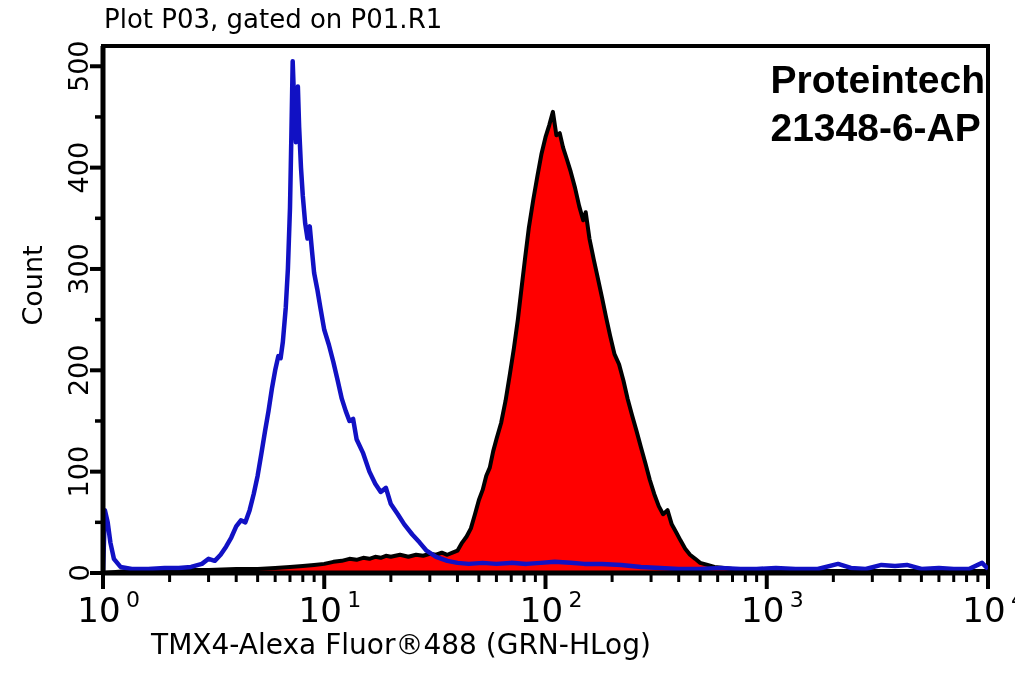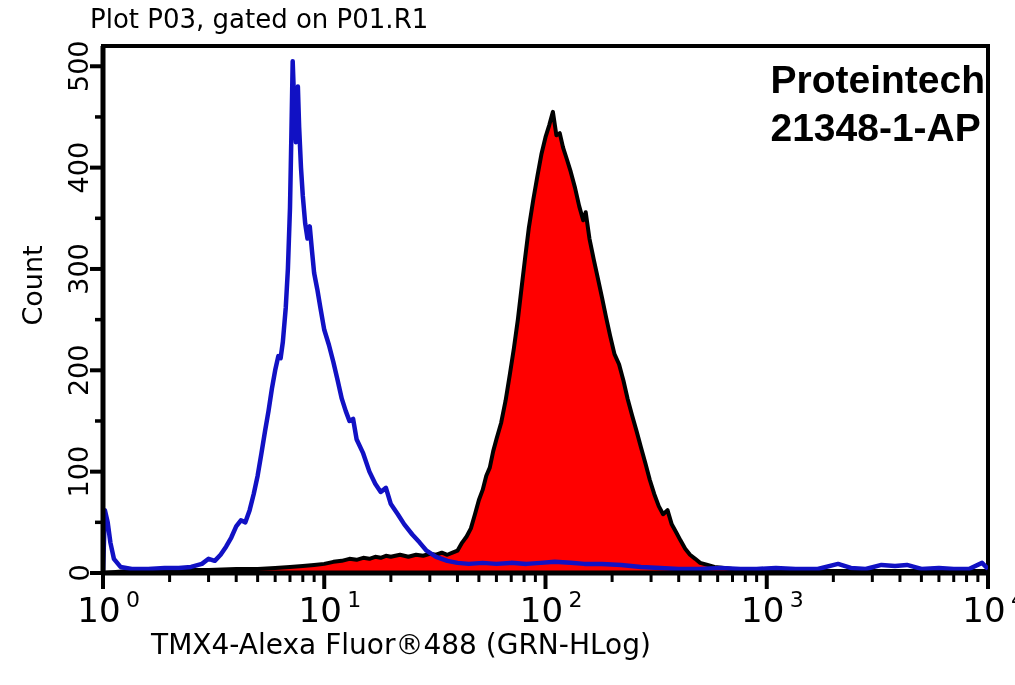--- a/index.html
+++ b/index.html
@@ -1,20 +1,20 @@
 <!DOCTYPE html>
 <html><head>
 <meta charset="utf-8">
 <style>
   html,body{margin:0;padding:0;background:#fff;}
   body{width:1015px;height:685px;font-family:"DejaVu Sans",sans-serif;overflow:hidden;}
   #root{position:relative;width:1015px;height:685px;background:#ffffff;}
 
   .plot-title{
-    position:absolute;left:90px;top:4px;
+    position:absolute;left:104px;top:4px;
     font-family:"DejaVu Sans",sans-serif;
     font-size:26px;color:#000;white-space:nowrap;letter-spacing:0px;
   }
 
   .watermark{
     position:absolute;right:30px;top:56px;text-align:left;
     font-family:"Liberation Sans",sans-serif;
     font-weight:bold;font-size:39px;line-height:1.22;color:#000;
   }
 
@@ -39,21 +39,21 @@
 </style>
 </head>
 <body>
 
 <div id="root">
 
   <div class="plot-title">Plot P03, gated on P01.R1</div>
 
   <div class="watermark">
     <div>Proteintech</div>
-    <div>21348-1-AP</div>
+    <div>21348-6-AP</div>
   </div>
 
   <div class="y-axis-title">Count</div>
   <div class="x-axis-title">TMX4-Alexa Fluor®488 (GRN-HLog)</div>
 
   <svg class="canvas" id="chart-svg" width="1015" height="685">
       <g>
         <path d="M 103 46 L 988 46 L 988 573 L 103 573 Z" fill="none" stroke="#000000" stroke-width="4"></path>
       </g>
       <g>

